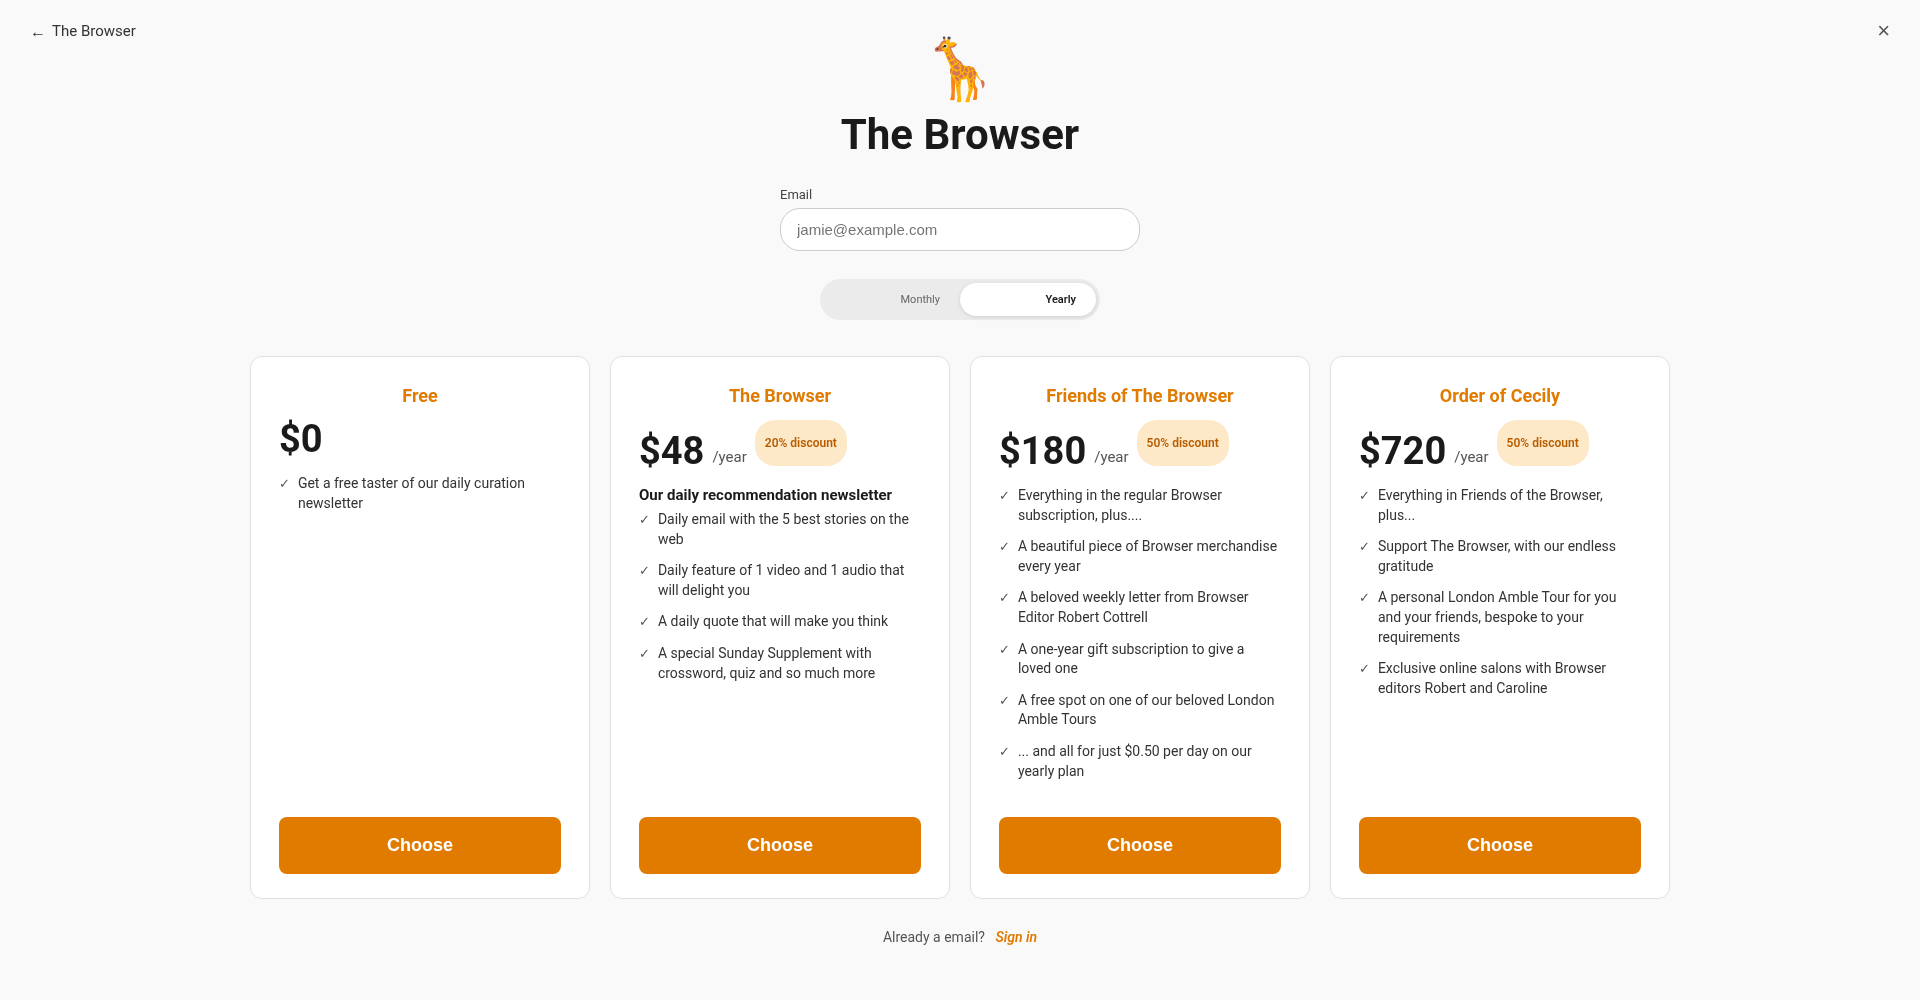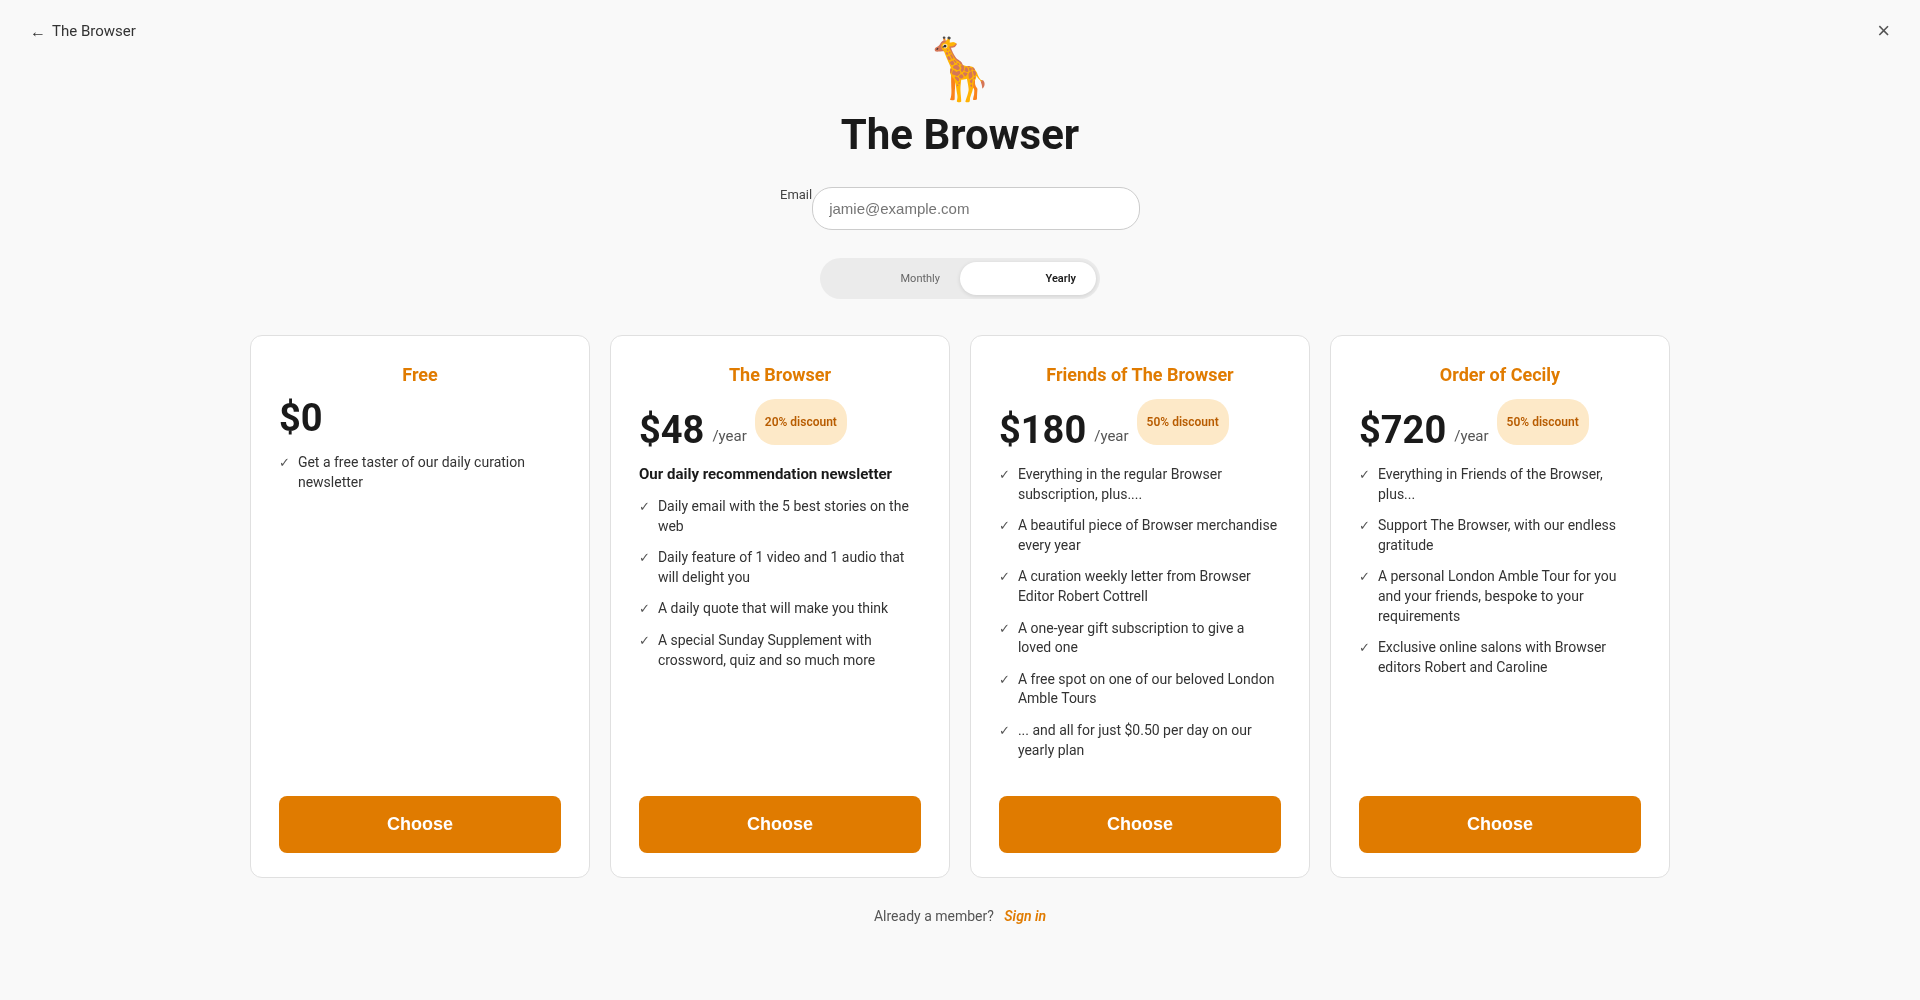--- a/index.html
+++ b/index.html
@@ -57,21 +57,21 @@
 
     .page-title {
       font-size: 42px;
       font-weight: 700;
       color: #1a1a1a;
       margin-bottom: 28px;
     }
 
     .email-section {
       display: flex;
-      flex-direction: row;
+      flex-direction: column;
       align-items: flex-start;
       width: 360px;
       margin-bottom: 28px;
     }
 
     .email-label {
       font-size: 13px;
       color: #444;
       margin-bottom: 6px;
     }
@@ -193,21 +193,21 @@
       color: #555;
       font-size: 13px;
       margin-top: 1px;
       flex-shrink: 0;
     }
 
     .section-header {
       font-size: 15px;
       font-weight: 700;
       color: #1a1a1a;
-      margin-bottom: 14px;
+      margin-bottom: 6px;
     }
 
     .choose-btn {
       width: 100%;
       padding: 18px;
       background: #e07b00;
       color: #fff;
       font-size: 18px;
       font-weight: 600;
       border: none;
@@ -313,21 +313,21 @@
         <li class="feature-item">
           <span class="check-icon">✓</span>
           <span>Everything in the regular Browser subscription, plus....</span>
         </li>
         <li class="feature-item">
           <span class="check-icon">✓</span>
           <span>A beautiful piece of Browser merchandise every year</span>
         </li>
         <li class="feature-item">
           <span class="check-icon">✓</span>
-          <span>A curation weekly letter from Browser Editor Robert Cottrell</span>
+          <span>A beloved weekly letter from Browser Editor Robert Cottrell</span>
         </li>
         <li class="feature-item">
           <span class="check-icon">✓</span>
           <span>A one-year gift subscription to give a loved one</span>
         </li>
         <li class="feature-item">
           <span class="check-icon">✓</span>
           <span>A free spot on one of our beloved London Amble Tours</span>
         </li>
         <li class="feature-item">
@@ -362,18 +362,18 @@
           <span class="check-icon">✓</span>
           <span>Exclusive online salons with Browser editors Robert and Caroline</span>
         </li>
       </ul>
       <button class="choose-btn">Choose</button>
     </div>
 
   </div>
 
   <p class="footer-text">
-    <span>Already a member?</span>
+    <span>Already a email?</span>
     <span>&nbsp;</span>
     <a class="sign-in-link">Sign in</a>
   </p>
 
 </main>
 
 </body></html>

